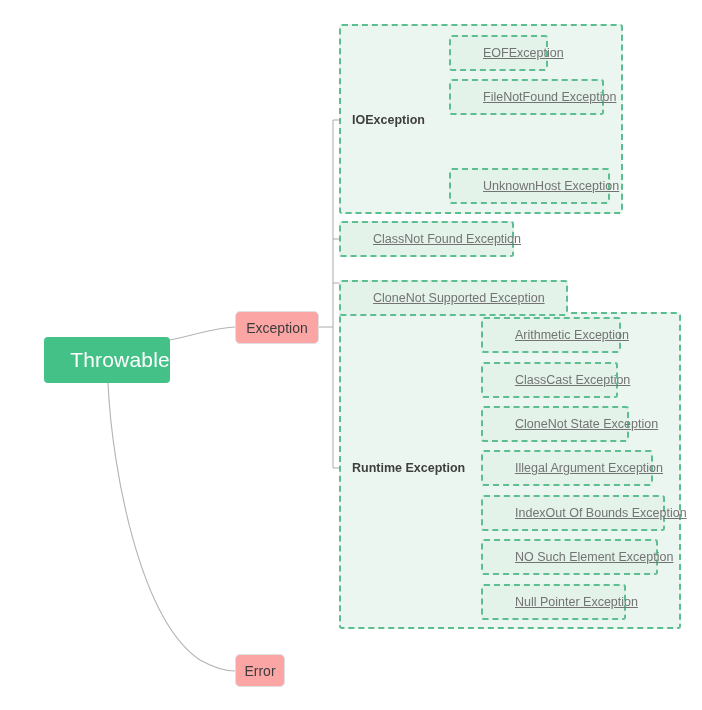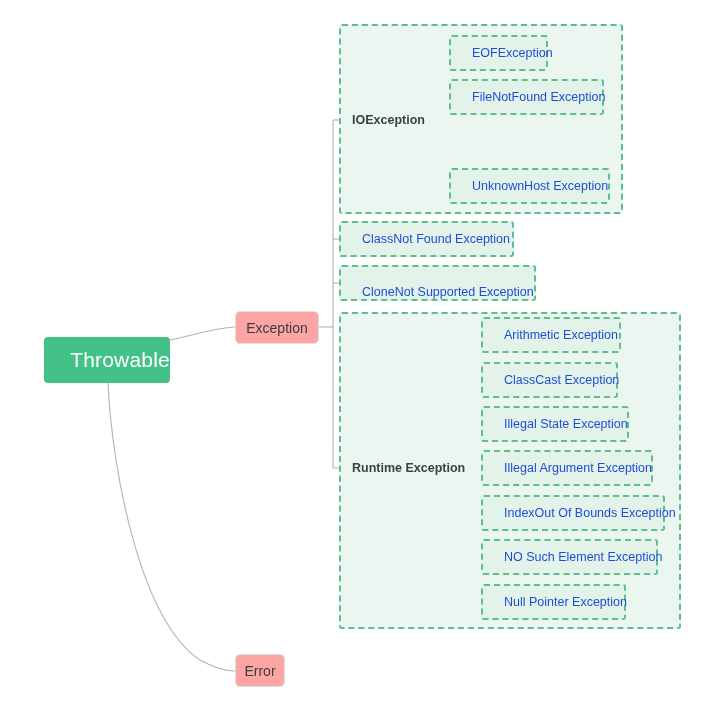--- a/index.html
+++ b/index.html
@@ -68,24 +68,25 @@
   .leaf-box {
     position: absolute;
     background: #e4f3ea;
     border: 2px dashed #5cbe91;
     border-radius: 3px;
     box-sizing: border-box;
     display: flex;
     align-items: center;
   }
   .leaf-label {
-    padding-left: 21px;
+    padding-left: 32px;
     font-size: 12.5px;
-    color: #1d4ed8;
+    color: #737373;
     white-space: nowrap;
+    text-decoration: underline;
   }
 
   
   .branch-label {
     position: absolute;
     font-size: 12.5px;
     color: #3f3f3f;
     white-space: nowrap;
     display: flex;
     align-items: center;
@@ -132,21 +133,21 @@
   </svg>
 
   <div class="group-box" style="left:339px; top:24px; width:284px; height:190px;"></div>
 
   <div class="group-box" style="left:339px; top:312px; width:342px; height:317px;"></div>
 
   <div class="leaf-box" style="left:339px; top:221px; width:175px; height:36px;">
     <span class="leaf-label">ClassNot Found Exception</span>
   </div>
 
-  <div class="leaf-box" style="left:339px; top:265px; width:197px; height:36px;align-items:flex-end;">
+  <div class="leaf-box" style="left:339px; top:280px; width:229px; height:36px;">
     <span class="leaf-label">CloneNot Supported Exception</span>
   </div>
 
   <div class="branch-label" style="left:352px; top:112px; height:16px;">
     <span>IOException</span>
   </div>
 
   <div class="branch-label" style="left:352px; top:460px; height:16px;">
     <span>Runtime Exception</span>
   </div>
@@ -166,21 +167,21 @@
 
   <div class="leaf-box" style="left:481px; top:317px; width:140px; height:36px;">
     <span class="leaf-label">Arithmetic Exception</span>
   </div>
 
   <div class="leaf-box" style="left:481px; top:362px; width:137px; height:36px;">
     <span class="leaf-label">ClassCast Exception</span>
   </div>
 
   <div class="leaf-box" style="left:481px; top:406px; width:148px; height:36px;">
-    <span class="leaf-label">Illegal State Exception</span>
+    <span class="leaf-label">CloneNot State Exception</span>
   </div>
 
   <div class="leaf-box" style="left:481px; top:495px; width:184px; height:36px;">
     <span class="leaf-label">IndexOut Of Bounds Exception</span>
   </div>
 
   <div class="leaf-box" style="left:481px; top:450px; width:172px; height:36px;">
     <span class="leaf-label">Illegal Argument Exception</span>
   </div>
 

